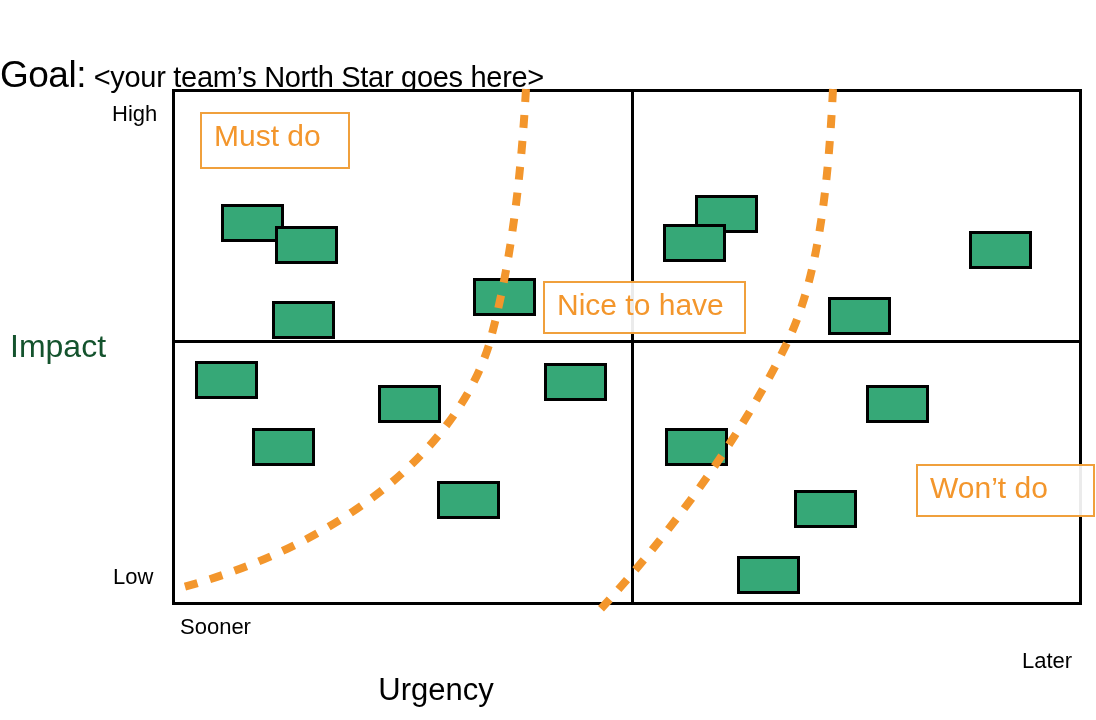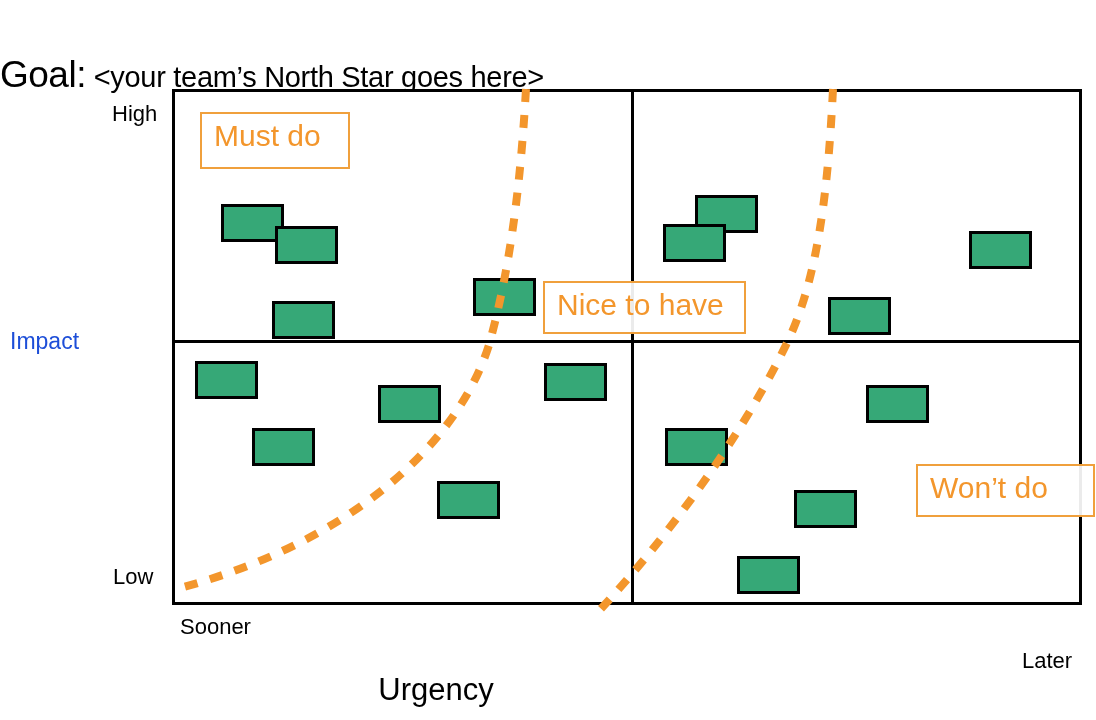--- a/index.html
+++ b/index.html
@@ -94,22 +94,22 @@
 
   
   .axis-tick {
     position: absolute;
     font-size: 22px;
     color: #000000;
     white-space: nowrap;
   }
   #y-axis-title {
     position: absolute;
-    font-size: 23px;
-    color: #1d4ed8;
+    font-size: 32px;
+    color: #14532d;
     white-space: nowrap;
   }
   #x-axis-title {
     position: absolute;
     font-size: 31px;
     color: #000000;
     white-space: nowrap;
     text-align: center;
   }
 

